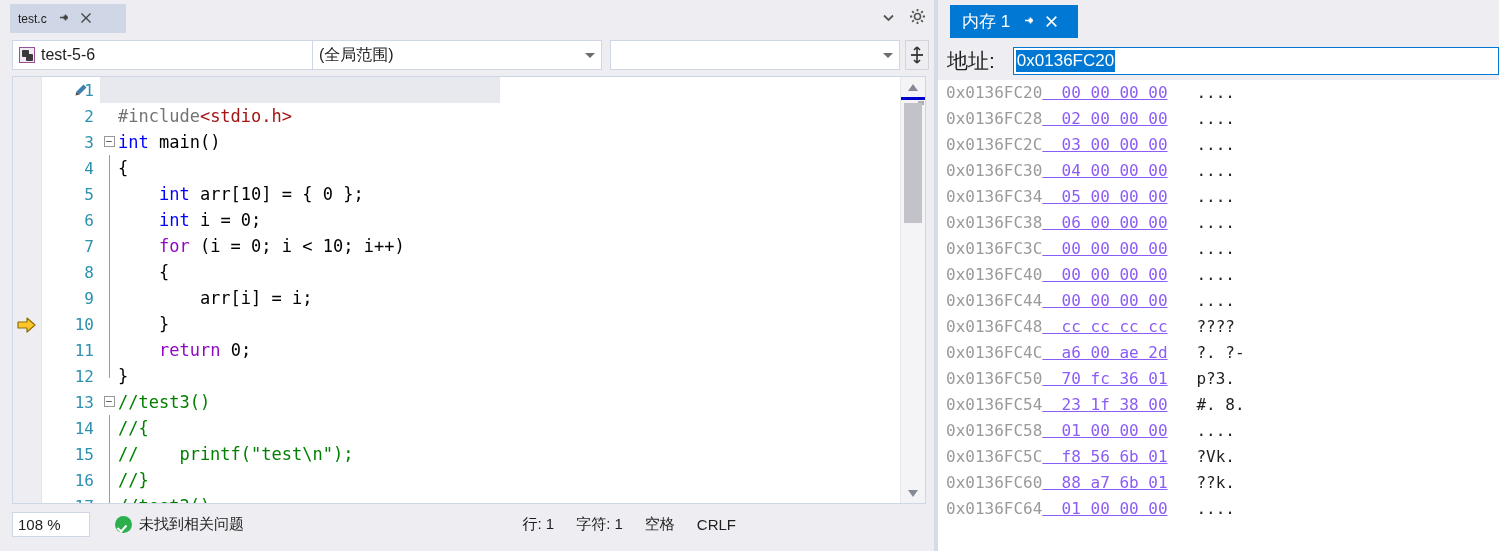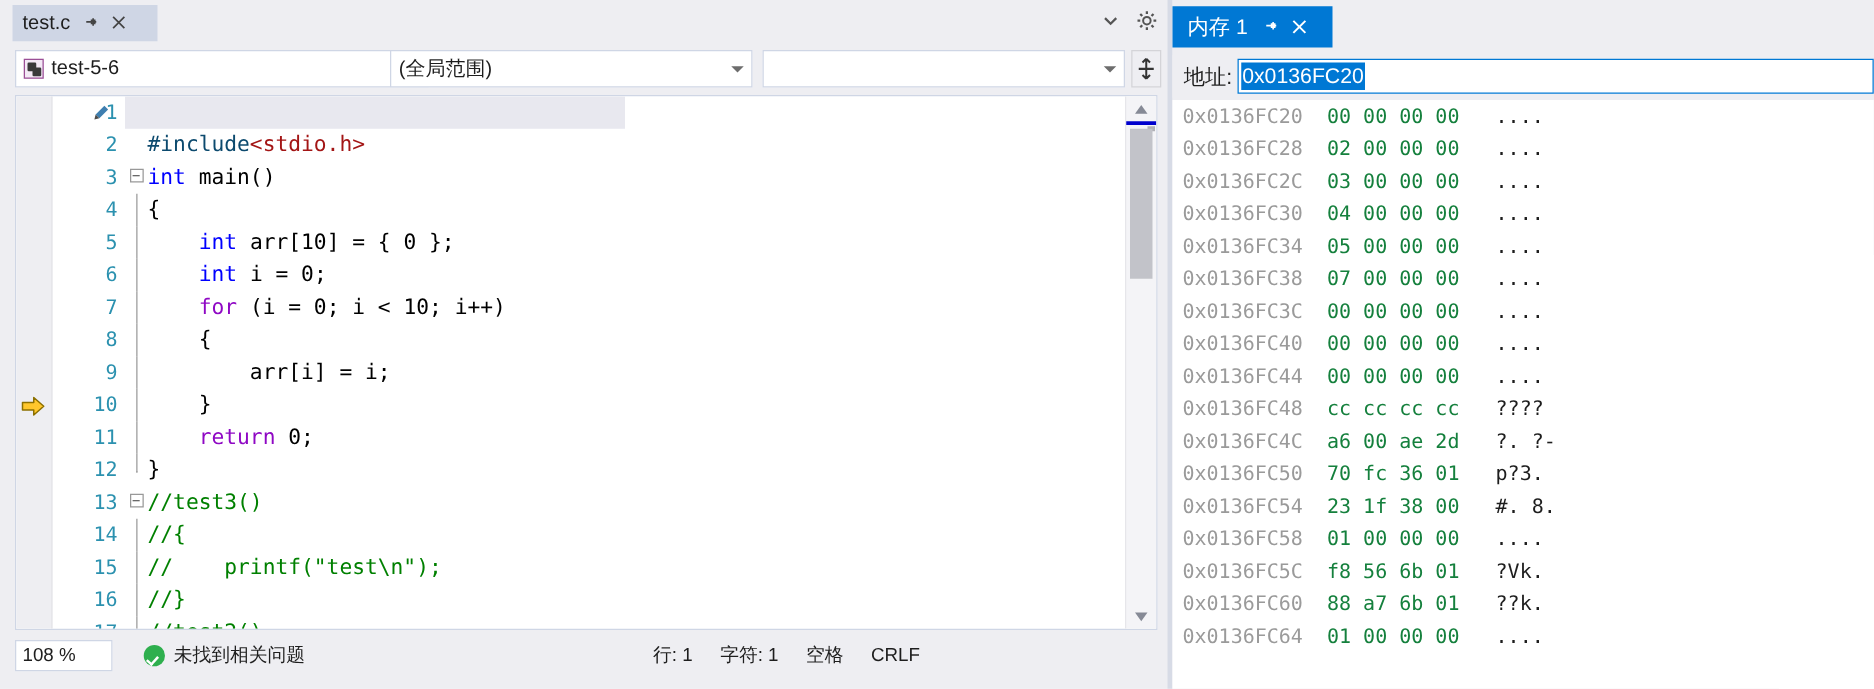--- a/index.html
+++ b/index.html
@@ -11,21 +11,21 @@
   .app{position:relative;width:1499px;height:551px;background:#eeeef2;}
 
   
   .editor-pane{position:absolute;left:0;top:0;width:934px;height:551px;background:#eeeef2;}
 
   .tabstrip{position:absolute;left:0;top:0;width:934px;height:33px;background:#eeeef2;}
   .doc-tab{
     position:absolute;left:10px;top:4px;height:29px;width:116px;
     background:#cfd6e5;display:flex;align-items:center;padding:0 8px;box-sizing:border-box;
   }
-  .doc-tab .tab-name{font-size:16px;color:#1e1e1e;margin-right:10px;}
+  .doc-tab .tab-name{font-size:12px;color:#1e1e1e;margin-right:10px;}
   .tab-icon{width:16px;height:16px;display:inline-block;position:relative;margin-right:6px;color:#555;}
   .pin-ico svg,.close-ico svg{display:block;}
 
   .tab-right{position:absolute;right:8px;top:8px;display:flex;align-items:center;gap:14px;}
   .chev-down{width:13px;height:13px;}
   .gear{width:17px;height:17px;}
 
   .navbar{position:absolute;left:0;top:40px;width:934px;height:34px;background:#eeeef2;}
   .combo{
     position:absolute;top:0;height:30px;background:#ffffff;border:1px solid #cfd6e5;
@@ -56,21 +56,21 @@
   .code-line{height:26px;line-height:26px;white-space:pre;font-family:"DejaVu Sans Mono","Liberation Mono",monospace;
     font-size:17px;position:relative;}
   .lineno{display:inline-block;width:52px;text-align:right;color:#2b91af;
     font-family:"DejaVu Sans Mono","Liberation Mono",monospace;font-size:16px;padding-right:6px;}
   .fold{display:inline-block;width:18px;text-align:center;color:#6a6a6a;font-size:14px;vertical-align:top;}
   .fold-box{display:inline-block;width:11px;height:11px;border:1px solid #989898;box-sizing:border-box;
     line-height:9px;text-align:center;font-size:11px;color:#555;background:#fff;position:relative;top:-2px;}
   .code-txt{display:inline-block;}
 
   
-  .c-pre{color:#0c4a6e;}
+  .c-pre{color:#737373;}
   .c-macro{color:#8a2be2;}
   .c-kw{color:#0000ff;}
   .c-kw2{color:#8f08c4;}
   .c-inc{color:#a31515;}
   .c-num{color:#000000;}
   .c-plain{color:#000000;}
   .c-cmt{color:#008000;}
 
   .hl-line{position:absolute;left:0;top:0;height:26px;background:#e8e8ef;}
 
@@ -93,38 +93,38 @@
   .ok-circle{width:17px;height:17px;border-radius:50%;background:#2eaf4e;position:relative;}
   .ok-circle:after{content:"";position:absolute;left:4px;top:7px;width:4px;height:7px;border:solid #fff;
     border-width:0 2px 2px 0;transform:rotate(42deg);}
   .status-msg{font-size:15px;color:#1e1e1e;}
   .status-right{margin-left:auto;display:flex;align-items:center;gap:22px;padding-right:16px;}
   .status-right span{font-size:15px;color:#1e1e1e;}
 
   
   .mem-pane{position:absolute;left:938px;top:0;width:561px;height:551px;background:#eeeef2;}
   .mem-tabstrip{position:absolute;left:0;top:0;width:561px;height:38px;}
-  .mem-tab{position:absolute;left:0;top:5px;height:33px;background:#0078d4;display:flex;align-items:center;
+  .mem-tab{position:absolute;left:12px;top:5px;height:33px;background:#0078d4;display:flex;align-items:center;
     padding:4px 12px;box-sizing:border-box;color:#ffffff;}
   .mem-tab .mt-name{font-size:17px;margin-right:12px;white-space:nowrap;}
   .mem-tab .tab-icon{color:#ffffff;}
 
   .addr-bar{position:absolute;left:0;top:44px;width:561px;height:34px;background:#eeeef2;
     display:flex;align-items:center;}
-  .addr-label{font-size:17px;color:#1e1e1e;margin-left:9px;margin-right:4px;white-space:nowrap;}
+  .addr-label{font-size:21px;color:#1e1e1e;margin-left:9px;margin-right:18px;white-space:nowrap;}
   .addr-input{flex:1;height:28px;border:1px solid #0078d4;box-sizing:border-box;background:#ffffff;
     display:flex;align-items:center;padding-left:2px;margin-right:0px;}
   .addr-sel{background:#0078d4;color:#ffffff;font-size:17px;padding:1px 1px;white-space:nowrap;
     font-family:"Liberation Sans","DejaVu Sans",sans-serif;}
 
   .mem-body{position:absolute;left:0;top:80px;width:561px;height:471px;background:#ffffff;overflow:hidden;}
   .mem-row{height:26px;line-height:26px;white-space:pre;
     font-family:"DejaVu Sans Mono","Liberation Mono",monospace;font-size:16px;padding-left:8px;}
   .m-addr{color:#9a9a9a;}
-  .m-hex{color:#15803d;}
+  .m-hex{color:#8b5cf6;text-decoration:underline;}
   .m-ascii{color:#1e1e1e;}
 
   .pane-split{position:absolute;left:934px;top:0;width:4px;height:551px;background:#d7dbe6;}
 </style>
 </head>
 <body>
 
 <div class="app">
 
   <div class="editor-pane">
@@ -279,21 +279,21 @@
         <span class="addr-sel">0x0136FC20</span>
       </div>
     </div>
 
     <div class="mem-body" id="mem-rows">
         <div class="mem-row"><span class="m-addr">0x0136FC20</span><span class="m-hex">  00 00 00 00</span><span class="m-ascii">   ....</span></div>
         <div class="mem-row"><span class="m-addr">0x0136FC28</span><span class="m-hex">  02 00 00 00</span><span class="m-ascii">   ....</span></div>
         <div class="mem-row"><span class="m-addr">0x0136FC2C</span><span class="m-hex">  03 00 00 00</span><span class="m-ascii">   ....</span></div>
         <div class="mem-row"><span class="m-addr">0x0136FC30</span><span class="m-hex">  04 00 00 00</span><span class="m-ascii">   ....</span></div>
         <div class="mem-row"><span class="m-addr">0x0136FC34</span><span class="m-hex">  05 00 00 00</span><span class="m-ascii">   ....</span></div>
-        <div class="mem-row"><span class="m-addr">0x0136FC38</span><span class="m-hex">  07 00 00 00</span><span class="m-ascii">   ....</span></div>
+        <div class="mem-row"><span class="m-addr">0x0136FC38</span><span class="m-hex">  06 00 00 00</span><span class="m-ascii">   ....</span></div>
         <div class="mem-row"><span class="m-addr">0x0136FC3C</span><span class="m-hex">  00 00 00 00</span><span class="m-ascii">   ....</span></div>
         <div class="mem-row"><span class="m-addr">0x0136FC40</span><span class="m-hex">  00 00 00 00</span><span class="m-ascii">   ....</span></div>
         <div class="mem-row"><span class="m-addr">0x0136FC44</span><span class="m-hex">  00 00 00 00</span><span class="m-ascii">   ....</span></div>
         <div class="mem-row"><span class="m-addr">0x0136FC48</span><span class="m-hex">  cc cc cc cc</span><span class="m-ascii">   ????</span></div>
         <div class="mem-row"><span class="m-addr">0x0136FC4C</span><span class="m-hex">  a6 00 ae 2d</span><span class="m-ascii">   ?. ?-</span></div>
         <div class="mem-row"><span class="m-addr">0x0136FC50</span><span class="m-hex">  70 fc 36 01</span><span class="m-ascii">   p?3.</span></div>
         <div class="mem-row"><span class="m-addr">0x0136FC54</span><span class="m-hex">  23 1f 38 00</span><span class="m-ascii">   #. 8.</span></div>
         <div class="mem-row"><span class="m-addr">0x0136FC58</span><span class="m-hex">  01 00 00 00</span><span class="m-ascii">   ....</span></div>
         <div class="mem-row"><span class="m-addr">0x0136FC5C</span><span class="m-hex">  f8 56 6b 01</span><span class="m-ascii">   ?Vk.</span></div>
         <div class="mem-row"><span class="m-addr">0x0136FC60</span><span class="m-hex">  88 a7 6b 01</span><span class="m-ascii">   ??k.</span></div>

